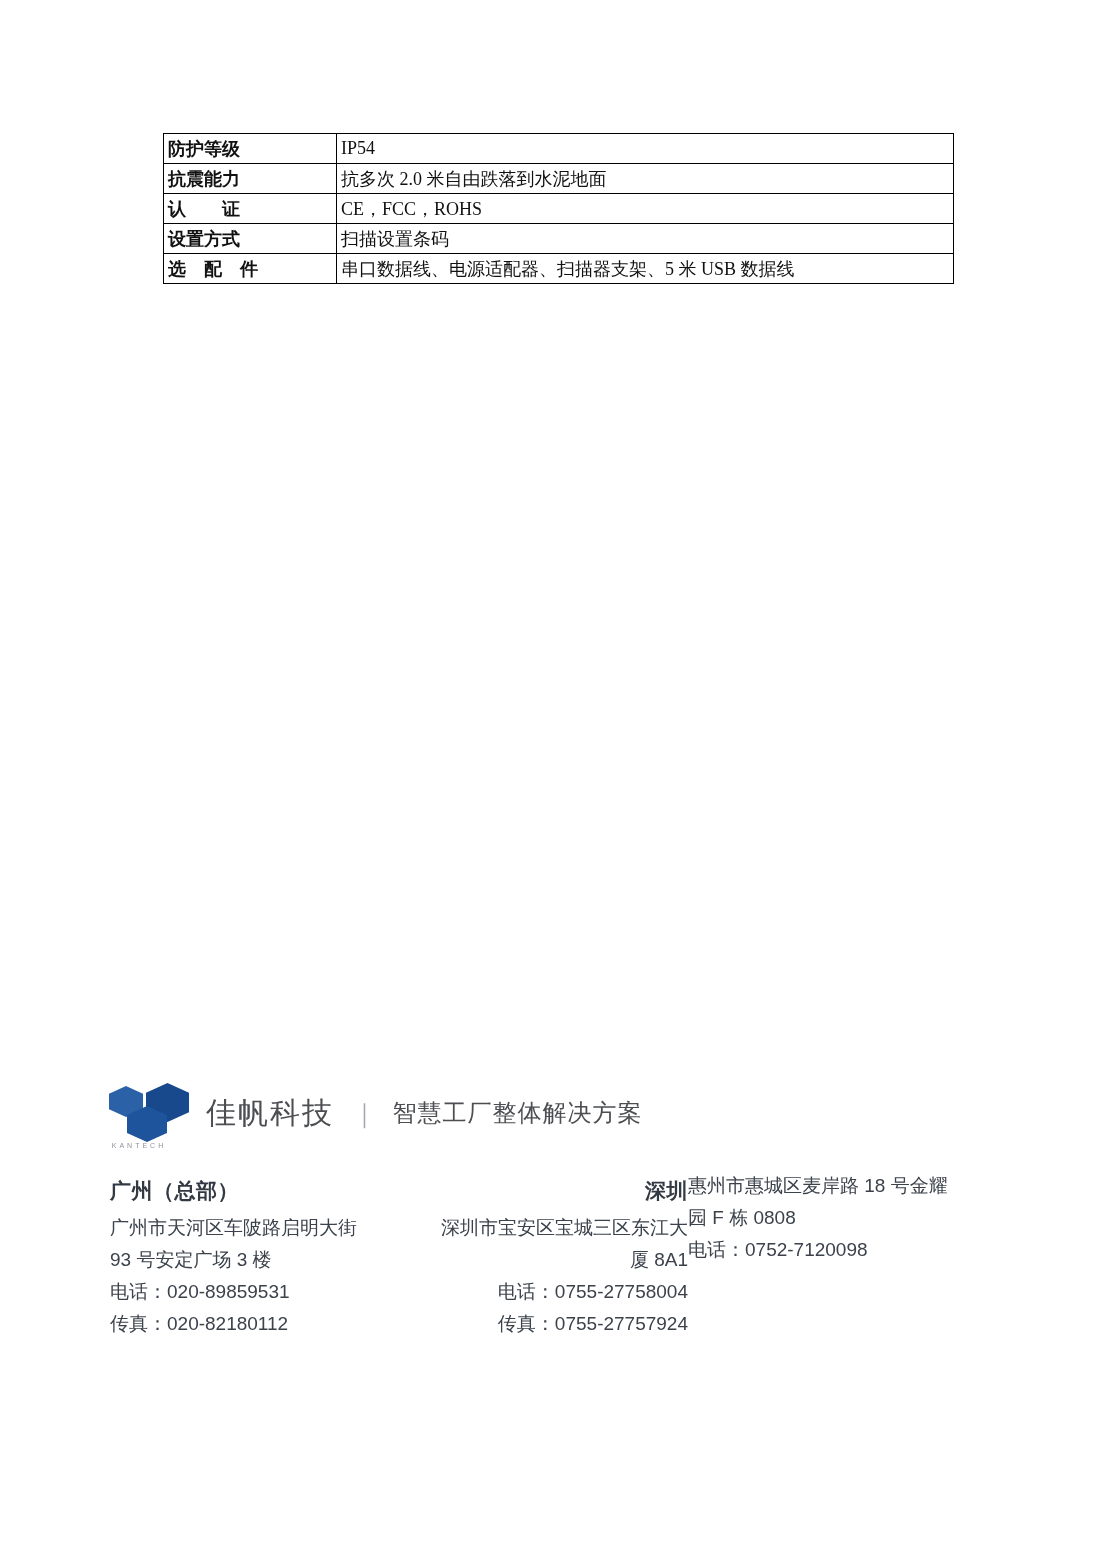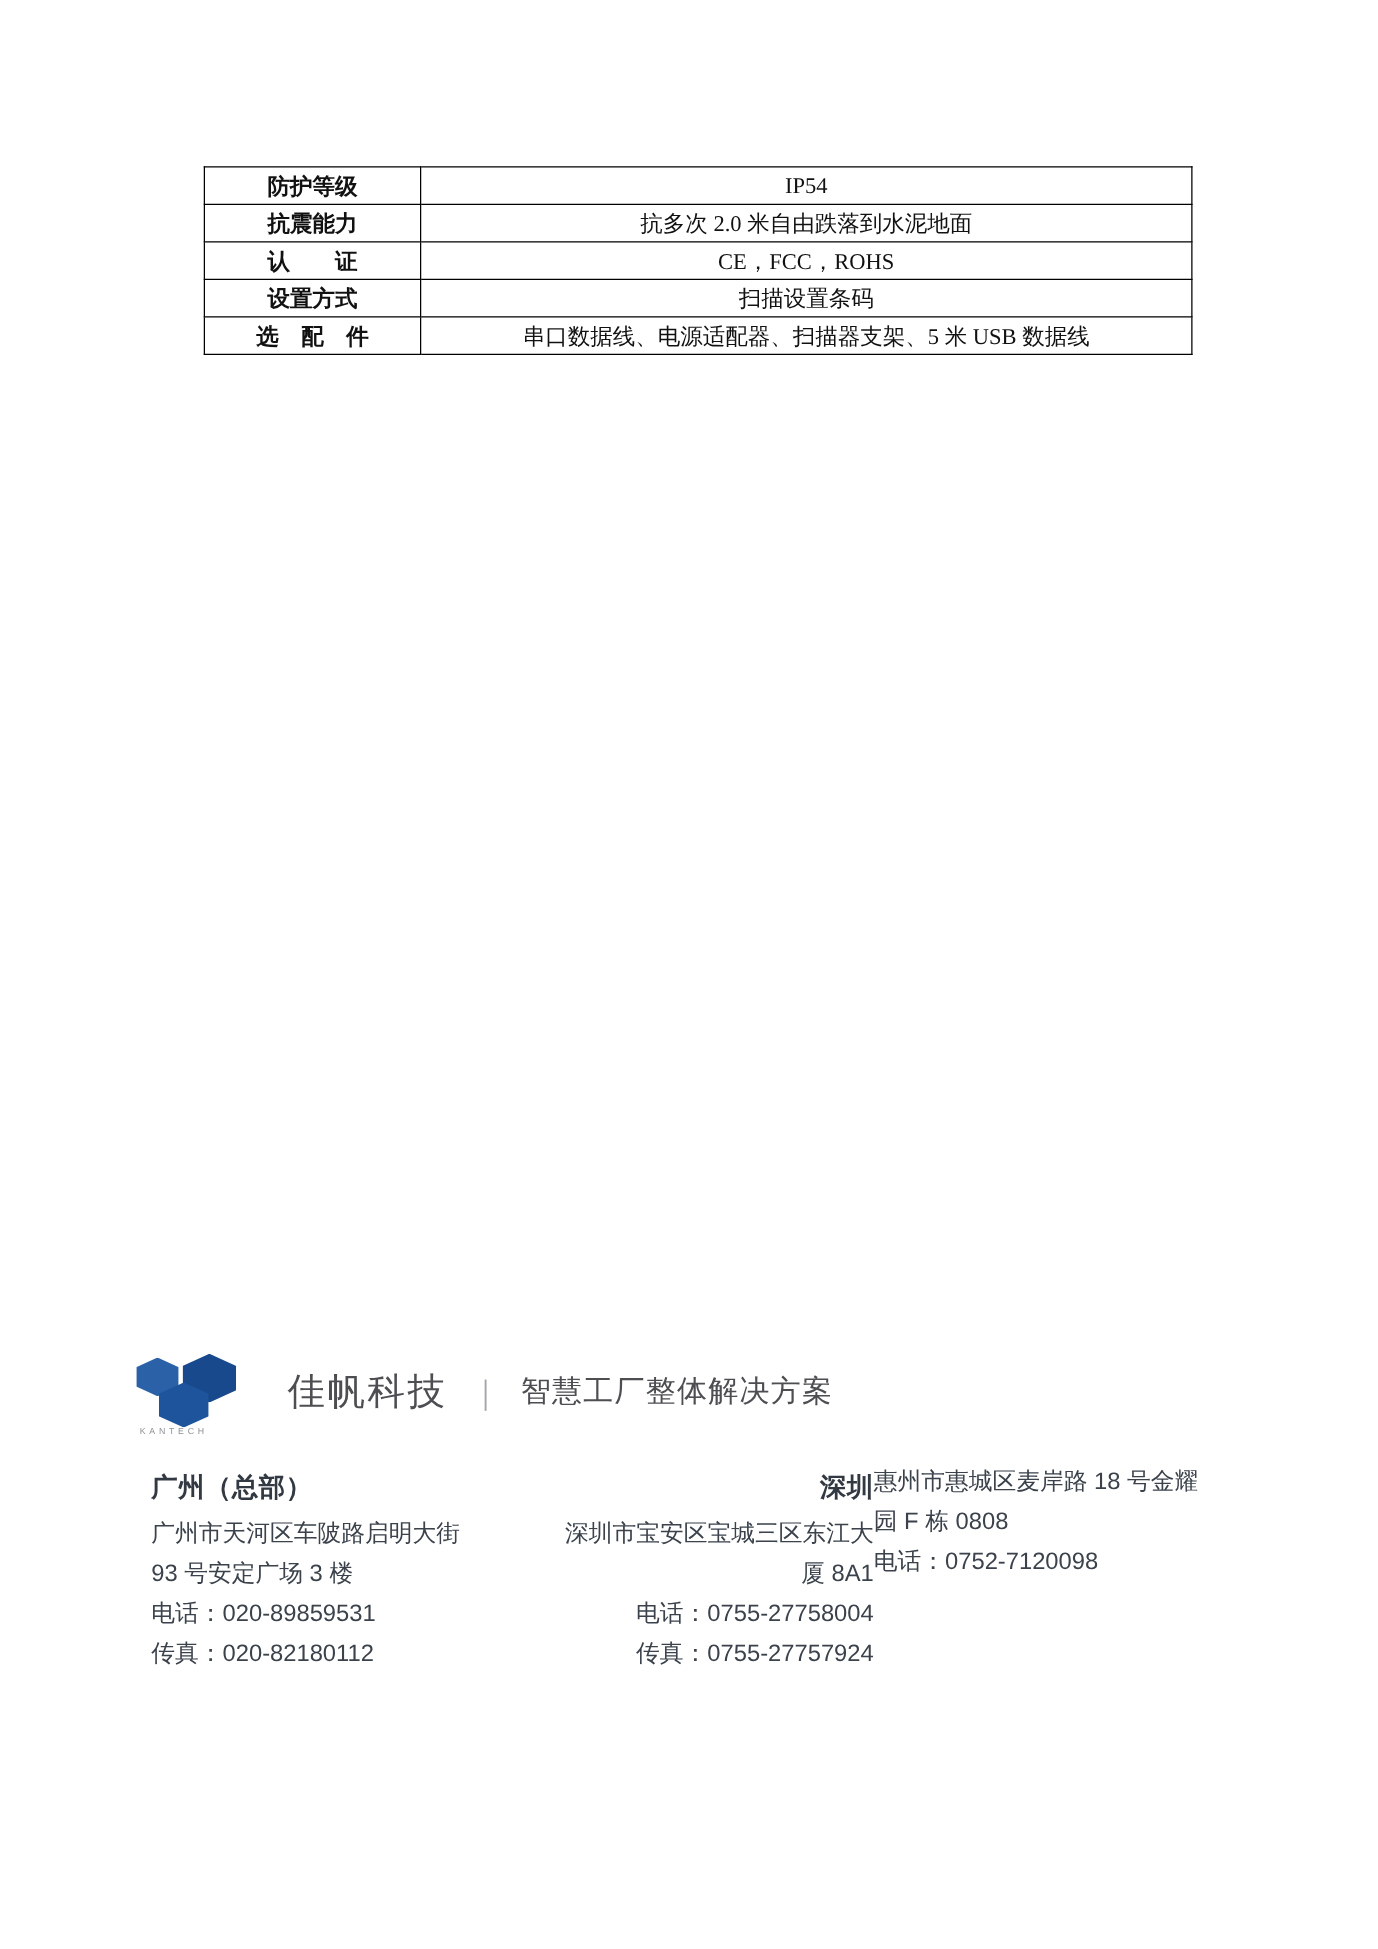--- a/index.html
+++ b/index.html
@@ -25,38 +25,36 @@
     width: 100%;
     border-collapse: collapse;
     table-layout: fixed;
     font-family: "Liberation Serif", "DejaVu Serif", serif;
     color: #111111;
   }
   table.spec td {
     border: 1.6px solid #000000;
     height: 30px;
     font-size: 18px;
-    text-align: center;
     vertical-align: middle;
     padding: 1px 4px;
     white-space: nowrap;
   }
   td.spec-label {
     width: 173px;
     font-weight: bold;
   }
 
   
   .logo-row {
     position: absolute;
     left: 108px;
     top: 1083px;
     display: flex;
     align-items: center;
-    gap: 24px;
   }
   .logo-mark-box { width: 92px; }
   .logo-mark {
     position: relative;
     width: 90px;
     height: 58px;
   }
   .hex {
     position: absolute;
     clip-path: polygon(50% 0%, 100% 25%, 100% 75%, 50% 100%, 0% 75%, 0% 25%);
@@ -101,21 +99,21 @@
   
   .offices {
     position: absolute;
     left: 110px;
     top: 1170px;
     width: 910px;
     display: flex;
     color: #3b424b;
   }
   .office { font-size: 19px; line-height: 32px; }
-  .office-1 { width: 295px; padding-top: 8px; margin-left: 11px; }
+  .office-1 { width: 295px; padding-top: 8px; }
   .office-2 { width: 283px; padding-top: 8px; text-align: right; }
   .office-3 { width: 310px; padding-top: 0; }
   .office h3 {
     font-size: 21px;
     font-weight: bold;
     color: #333943;
     line-height: 26px;
     margin-bottom: 8px;
     letter-spacing: 0.5px;
   }

